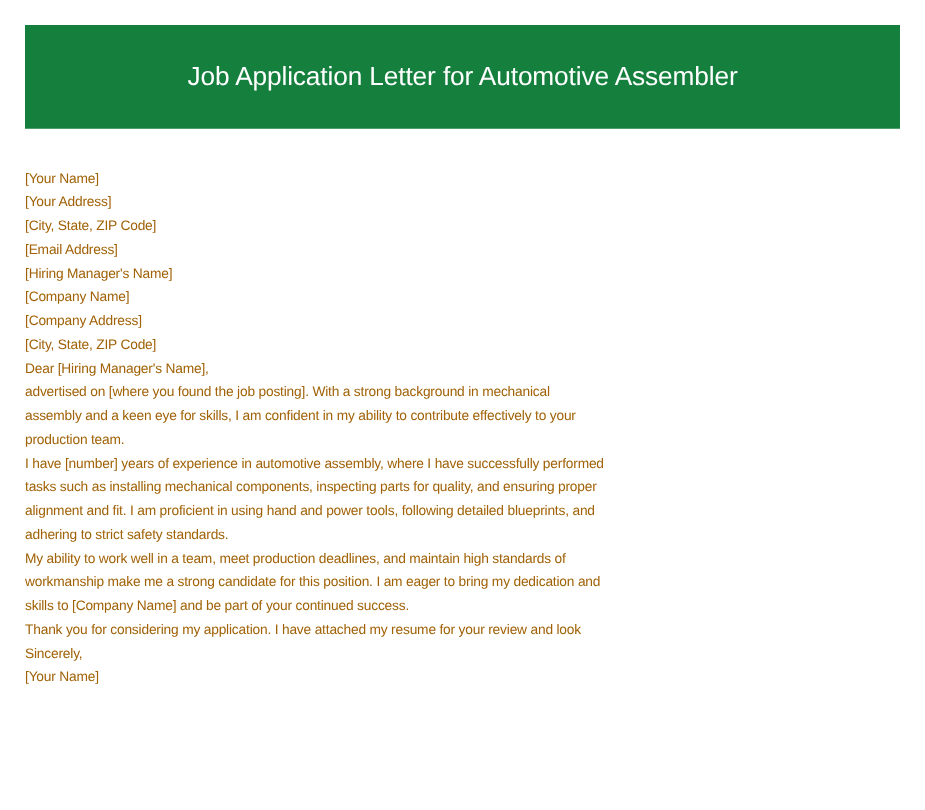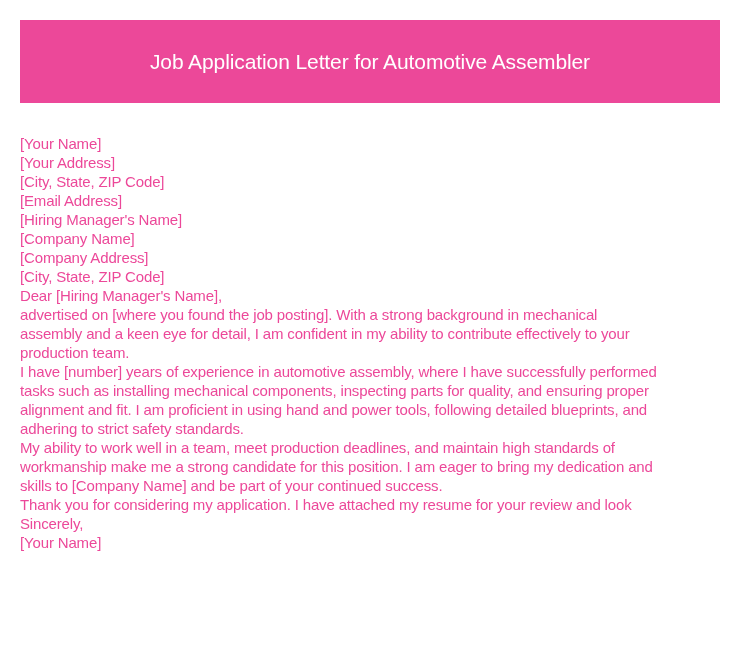--- a/index.html
+++ b/index.html
@@ -13,38 +13,38 @@
       position: relative;
       overflow: hidden;
       font-family: "Liberation Sans", "DejaVu Sans", sans-serif;
     }
     .header {
       position: absolute;
       left: 20px;
       top: 20px;
       width: 700px;
       height: 83px;
-      background: #ec4899;
+      background: #15803d;
       display: flex;
       align-items: center;
       justify-content: center;
     }
     .header-title {
       color: #ffffff;
       font-size: 21px;
       letter-spacing: -0.1px;
       margin-top: 0px;
     }
     .letter {
       position: absolute;
       left: 20px;
       top: 134px;
       width: 705px;
-      color: #ec4899;
-      font-size: 15px;
+      color: #a16207;
+      font-size: 11px;
       line-height: 19px;
       letter-spacing: -0.15px;
     }
     .line {
       display: block;
       white-space: nowrap;
     }
     .para {
       display: block;
     }
@@ -66,21 +66,21 @@
   <div>
     <span class="line">[Hiring Manager's Name]</span>
     <span class="line">[Company Name]</span>
     <span class="line">[Company Address]</span>
     <span class="line">[City, State, ZIP Code]</span>
   </div>
   <span class="line">Dear [Hiring Manager's Name],</span>
 
   <div class="para">
     <span class="line">advertised on [where you found the job posting]. With a strong background in mechanical</span>
-    <span class="line">assembly and a keen eye for detail, I am confident in my ability to contribute effectively to your</span>
+    <span class="line">assembly and a keen eye for skills, I am confident in my ability to contribute effectively to your</span>
     <span class="line">production team.</span>
   </div>
 
   <div class="para">
     <span class="line">I have [number] years of experience in automotive assembly, where I have successfully performed</span>
     <span class="line">tasks such as installing mechanical components, inspecting parts for quality, and ensuring proper</span>
     <span class="line">alignment and fit. I am proficient in using hand and power tools, following detailed blueprints, and</span>
     <span class="line">adhering to strict safety standards.</span>
   </div>
 

